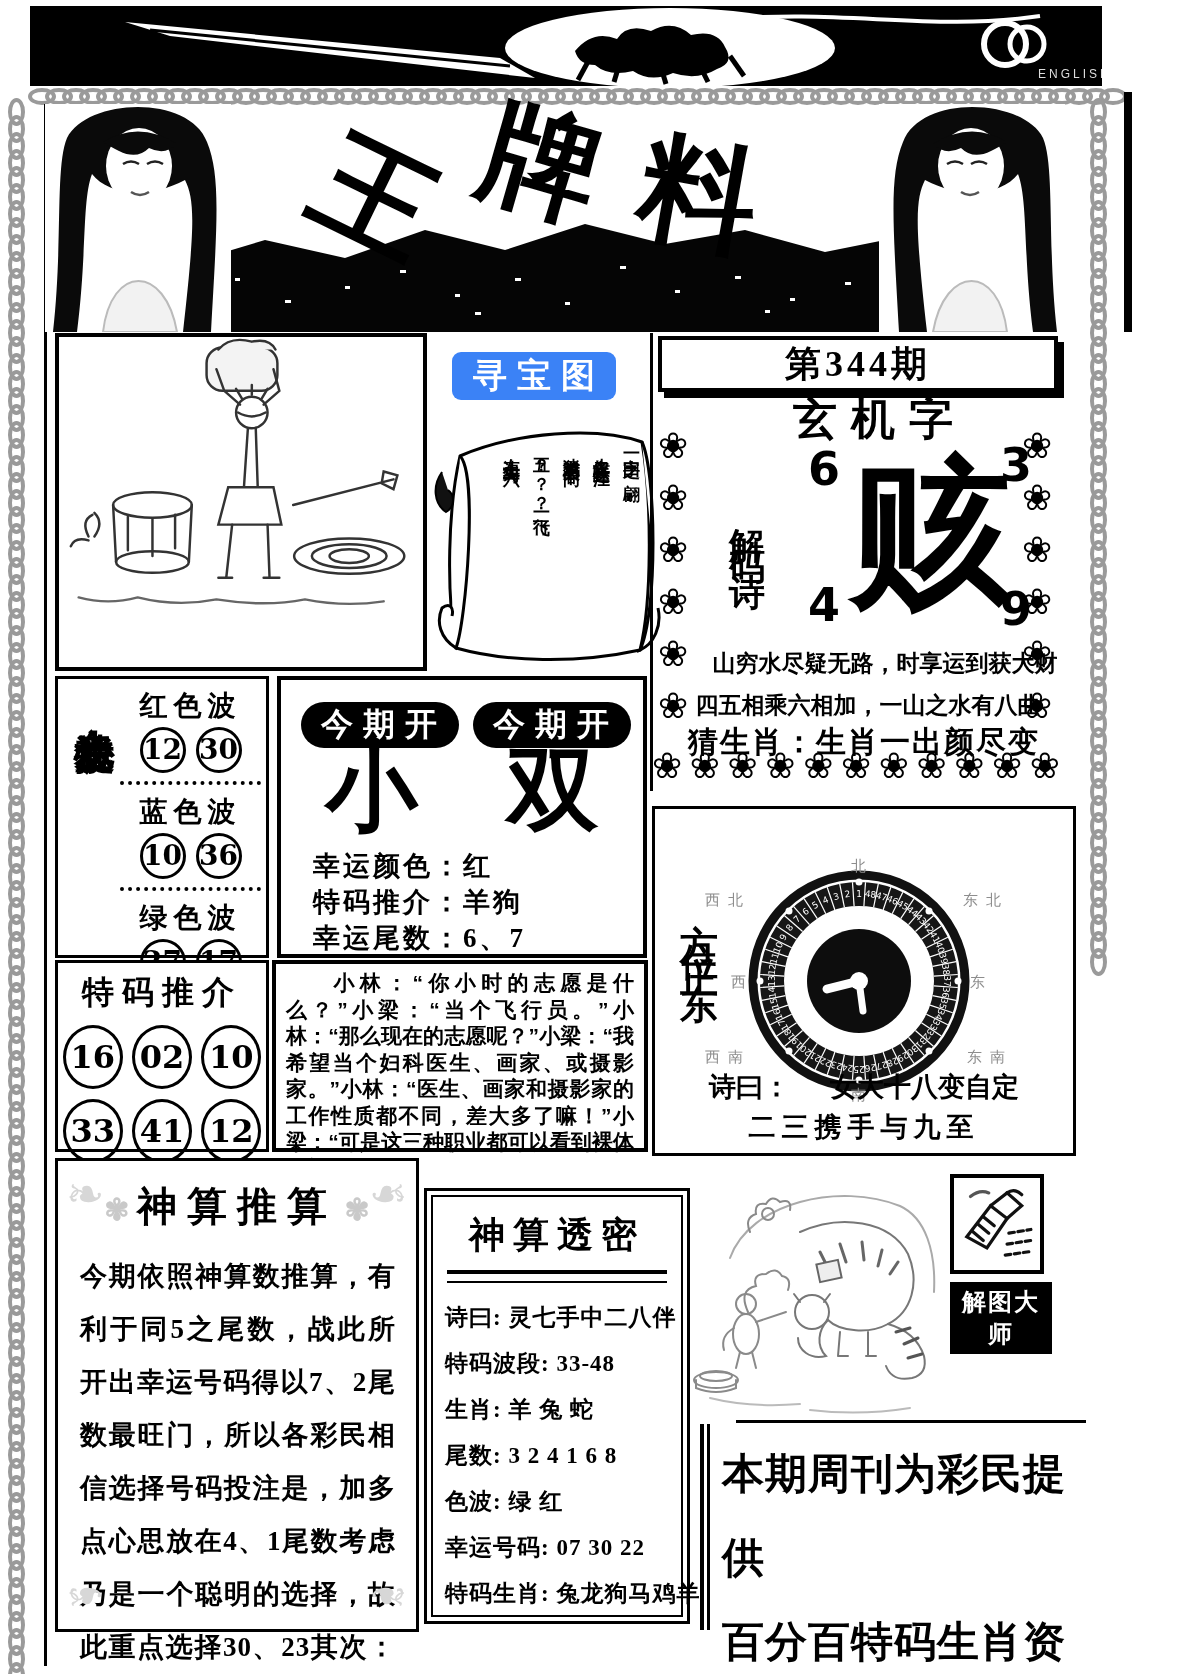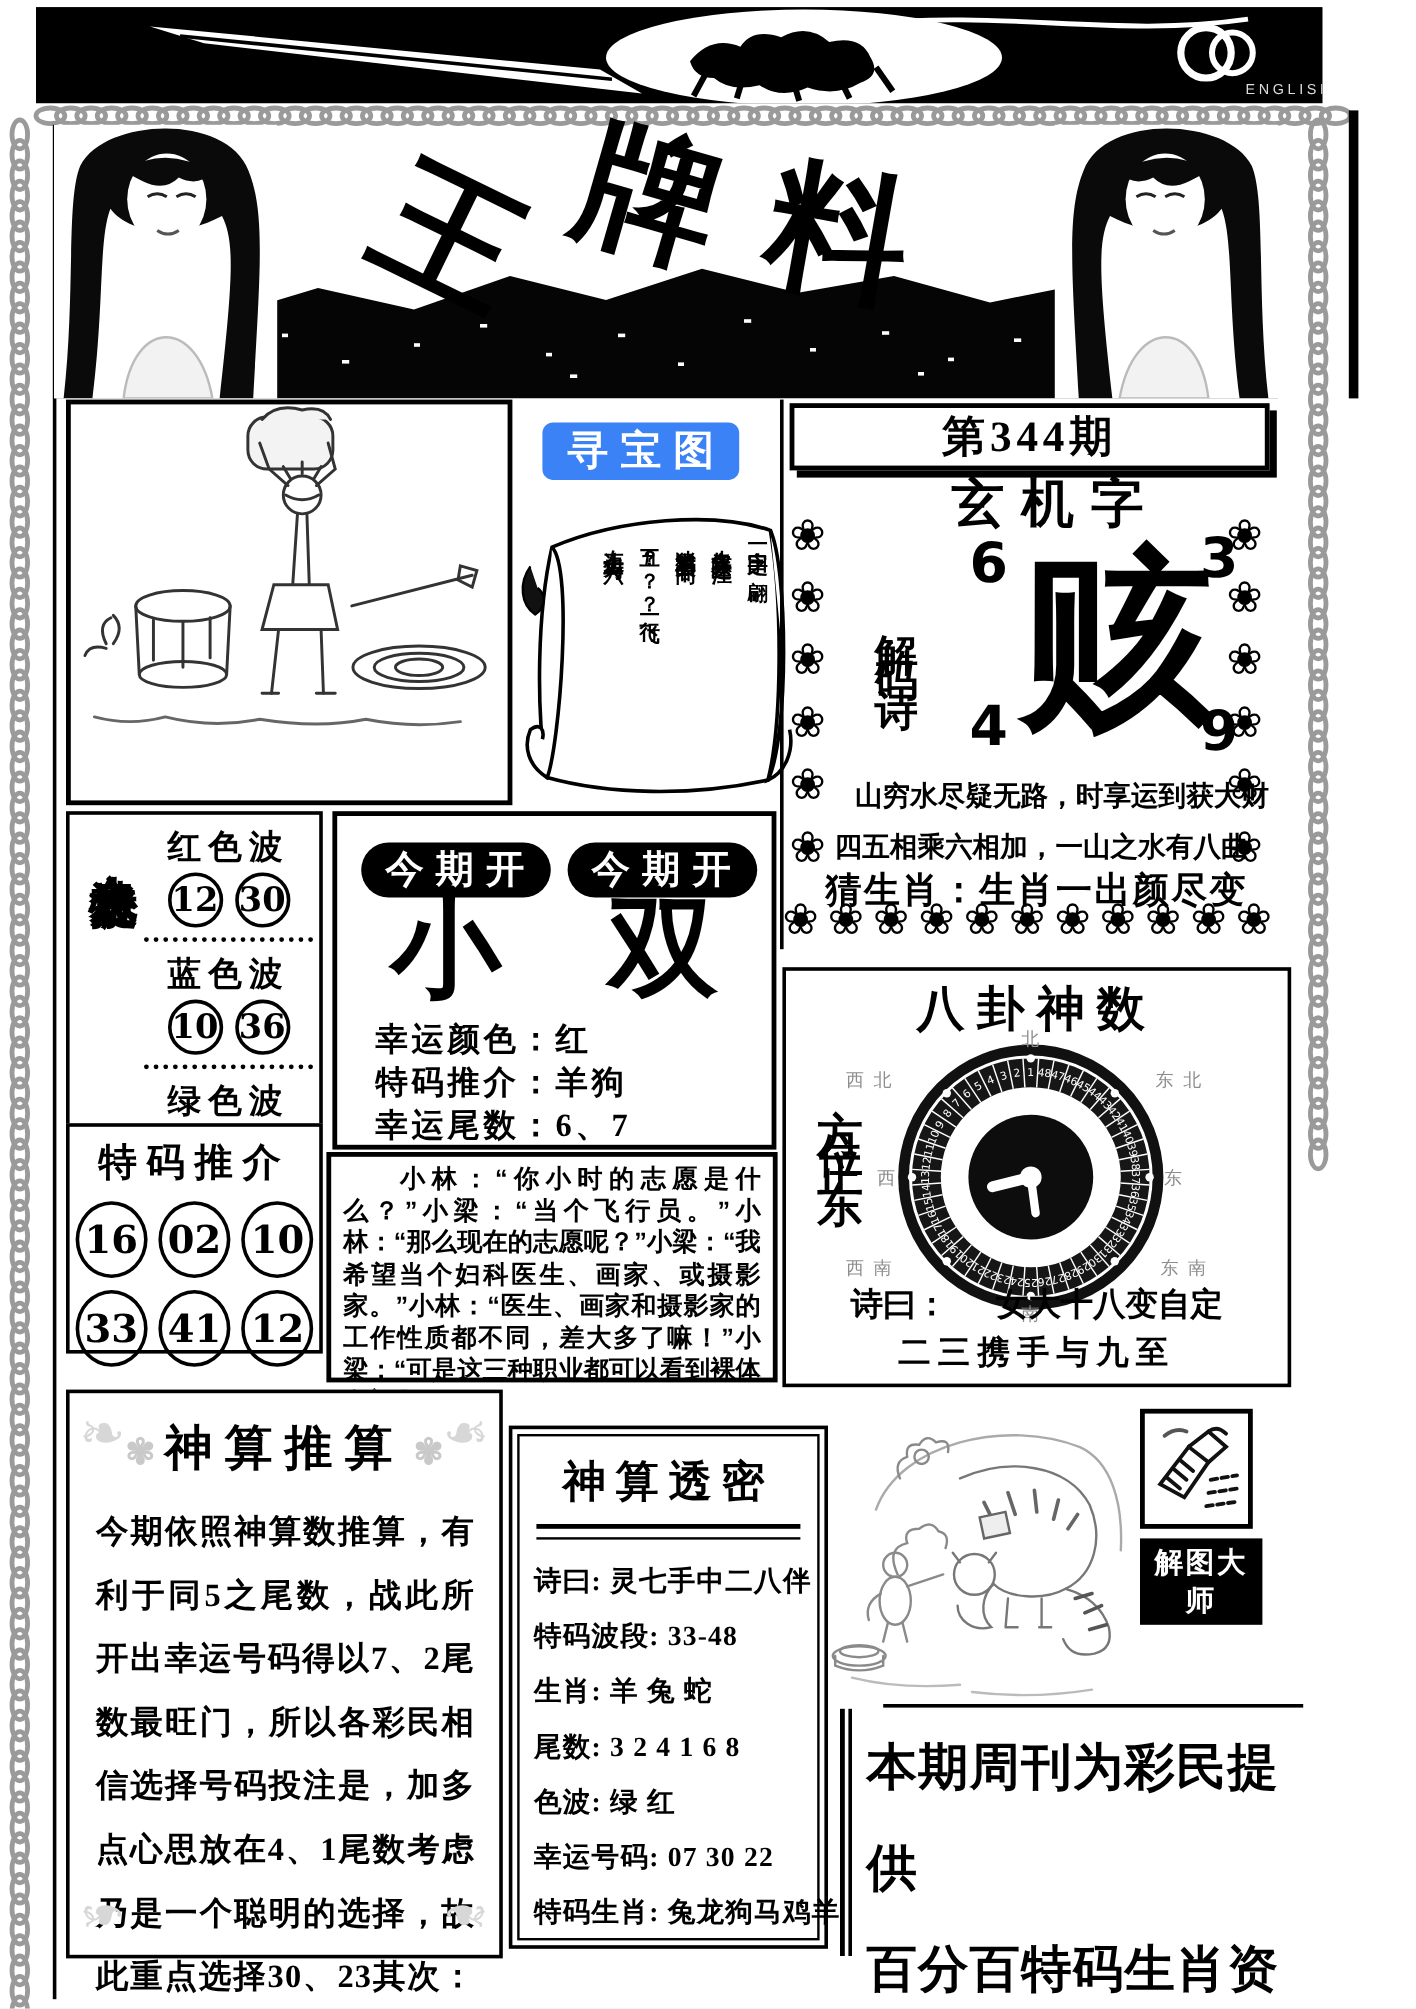--- a/index.html
+++ b/index.html
@@ -66,21 +66,21 @@
 
   
   #draw-box{left:277px;top:676px;width:370px;height:282px;border-width:4px;}
   #pill-row{position:absolute;left:20px;top:22px;width:330px;display:flex;gap:14px;}
   .pill{flex:1;background:#000;color:#fff;border-radius:24px;height:46px;font-size:32px;font-weight:bold;
      letter-spacing:10px;display:flex;align-items:center;justify-content:center;padding-left:8px;}
   #big-sd{position:absolute;left:0;top:64px;width:100%;display:flex;justify-content:space-around;font-size:92px;font-weight:bold;line-height:1;}
   #lucky-rows{position:absolute;left:32px;top:168px;font-size:27px;font-weight:bold;line-height:36px;letter-spacing:3px;}
 
   
-  #picks-box{left:55px;top:936px;width:214px;height:192px;}
+  #picks-box{left:55px;top:960px;width:214px;height:192px;}
   #picks-title{text-align:center;font-size:32px;font-weight:bold;letter-spacing:8px;margin-top:8px;}
   .picks-row{display:flex;justify-content:space-around;margin-top:10px;}
   .pick-circle{width:54px;height:58px;border:3px solid #000;border-radius:50%;font-size:32px;font-weight:bold;
      display:flex;align-items:center;justify-content:center;font-family:"DejaVu Serif",serif;}
 
   
   #joke-box{left:272px;top:960px;width:376px;height:192px;border-width:4px;padding:6px 10px;
      font-family:"Liberation Sans",sans-serif;font-size:21px;font-weight:bold;line-height:26.5px;text-align:justify;}
   #joke-box .indent{display:inline-block;width:2em;}
 
@@ -575,21 +575,20 @@
     <div class="picks-row">
       <div class="pick-circle">33</div>
       <div class="pick-circle">41</div>
       <div class="pick-circle">12</div>
     </div>
   </div>
 
   <div id="joke-box" class="box"><span class="indent"></span><span>小林：“你小时的志愿是什么？”小梁：“当个飞行员。”小林：“那么现在的志愿呢？”小梁：“我希望当个妇科医生、画家、或摄影家。”小林：“医生、画家和摄影家的工作性质都不同，差大多了嘛！”小梁：“可是这三种职业都可以看到裸体女郎啊！”</span></div>
 
   <div id="bagua-box" class="box">
-    <div id="bagua-title">八卦神数</div>
     <div id="dir-label">方位正东</div>
     <div id="compass">
       <svg width="240" height="240" viewBox="0 0 240 240">
         <circle cx="120" cy="120" r="106" fill="none" stroke="#111" stroke-width="9"></circle>
         <circle cx="120" cy="120" r="87" fill="none" stroke="#161616" stroke-width="24"></circle>
         <g id="compass-seps" stroke="#fff" stroke-width="1.2">
             <line x1="115.1" y1="45.2" x2="113.5" y2="21.2"></line>
             <line x1="105.4" y1="46.4" x2="100.7" y2="22.9"></line>
             <line x1="95.9" y1="49.0" x2="88.2" y2="26.3"></line>
             <line x1="86.8" y1="52.7" x2="76.2" y2="31.2"></line>

